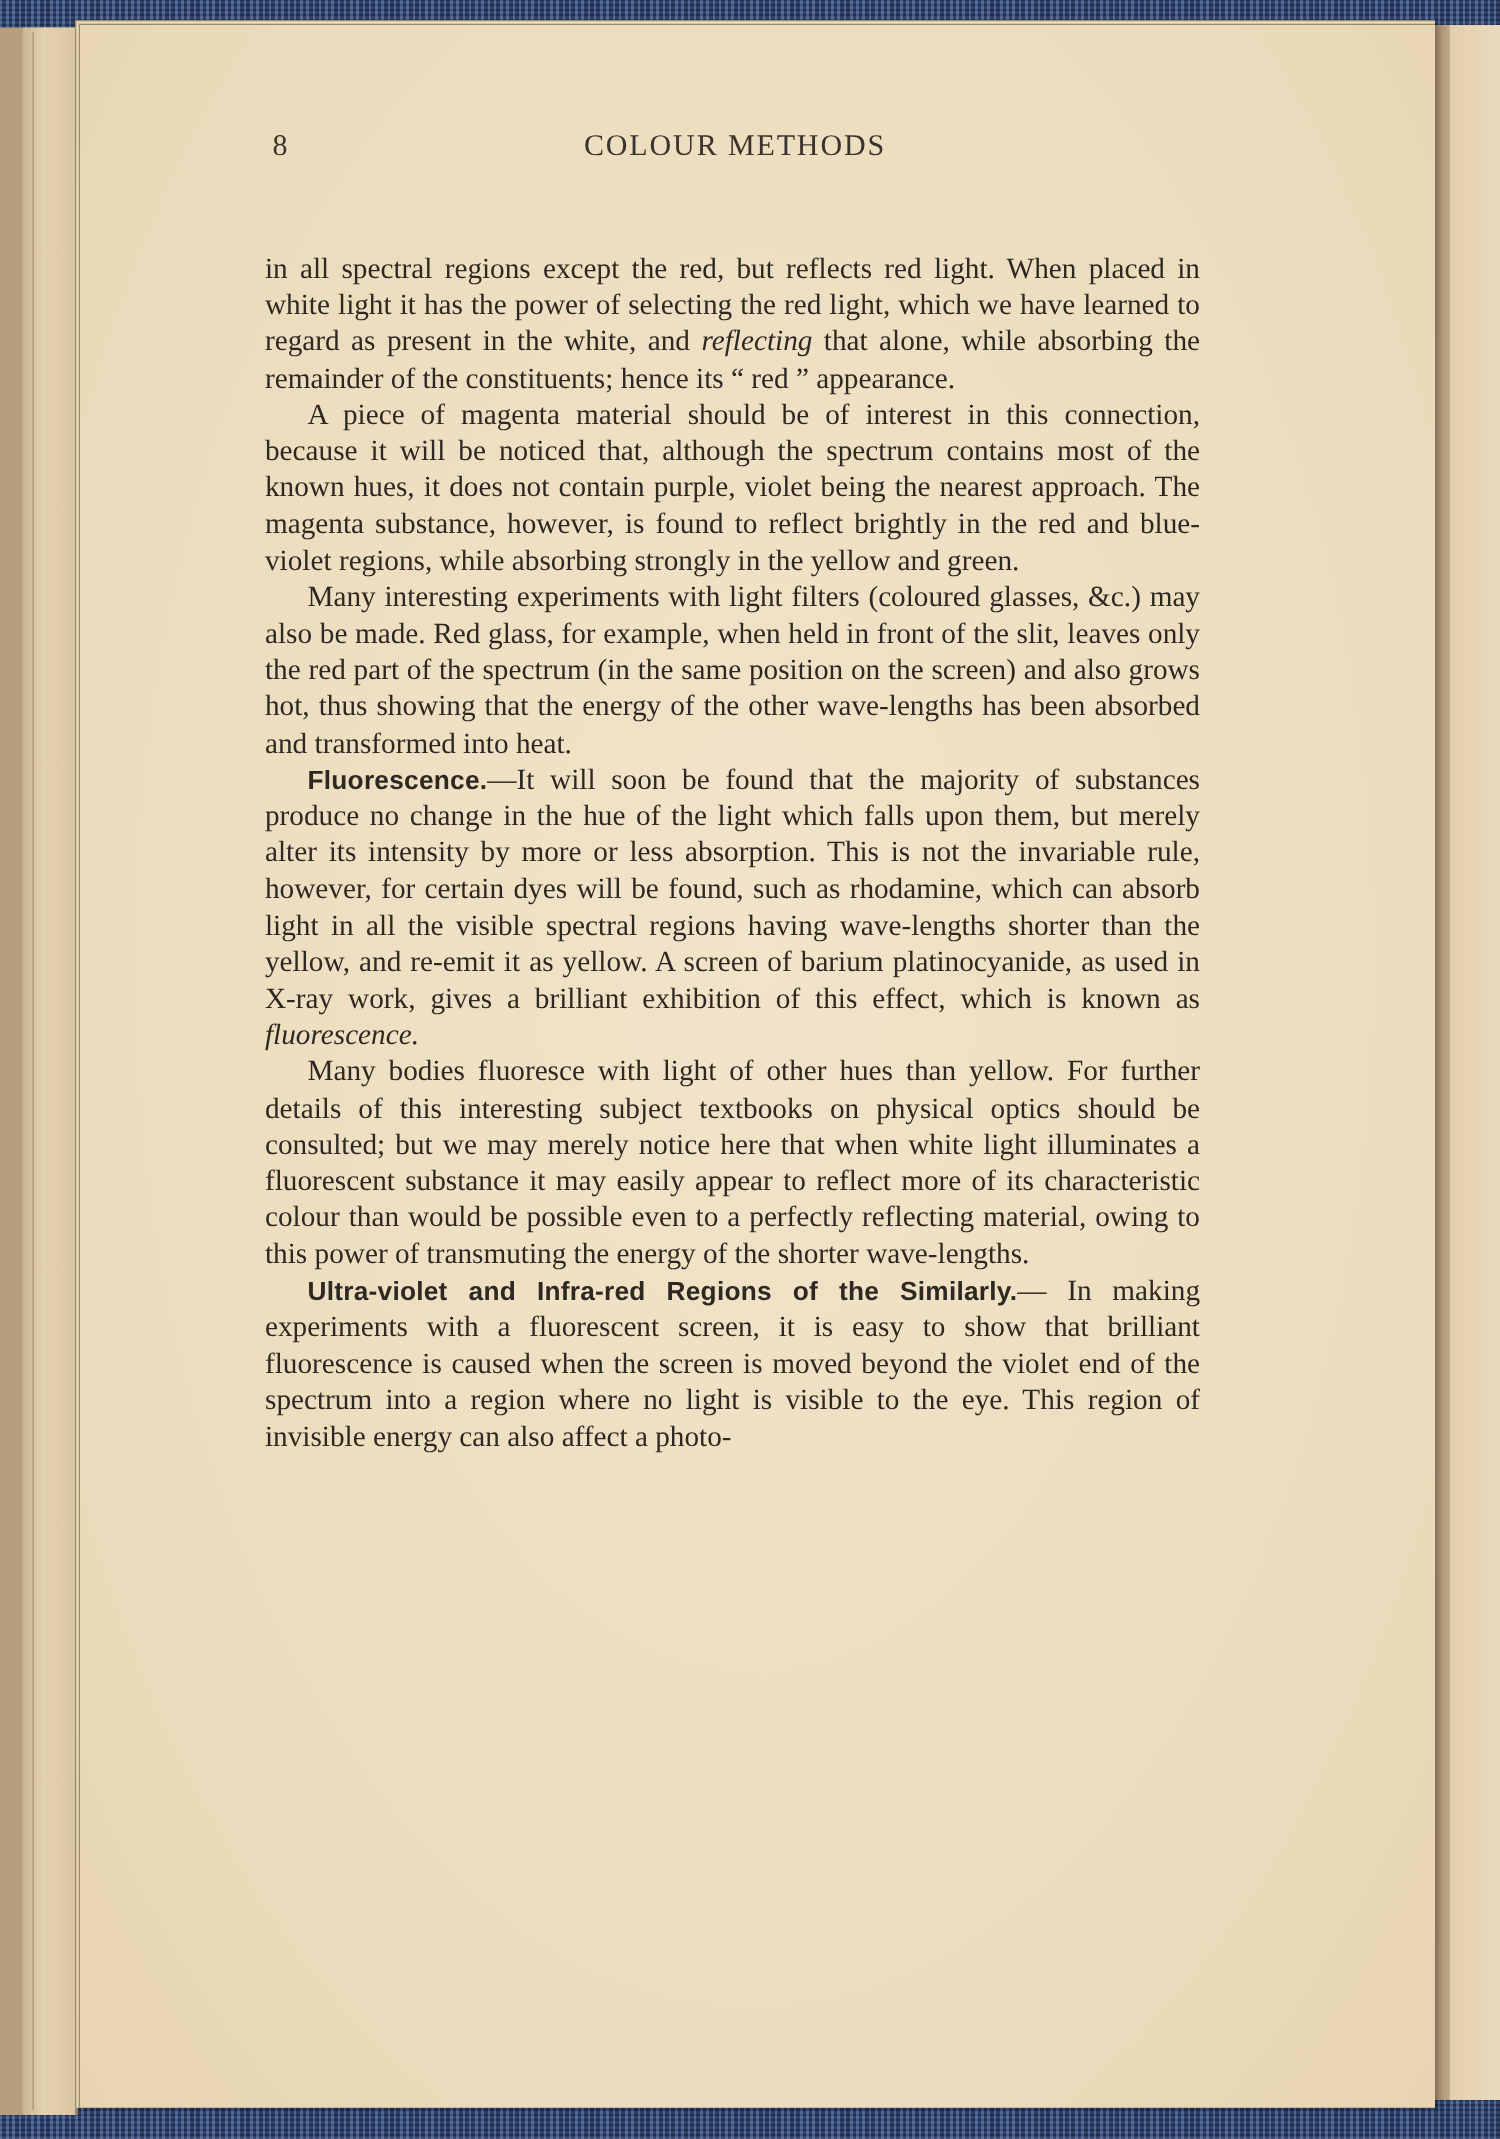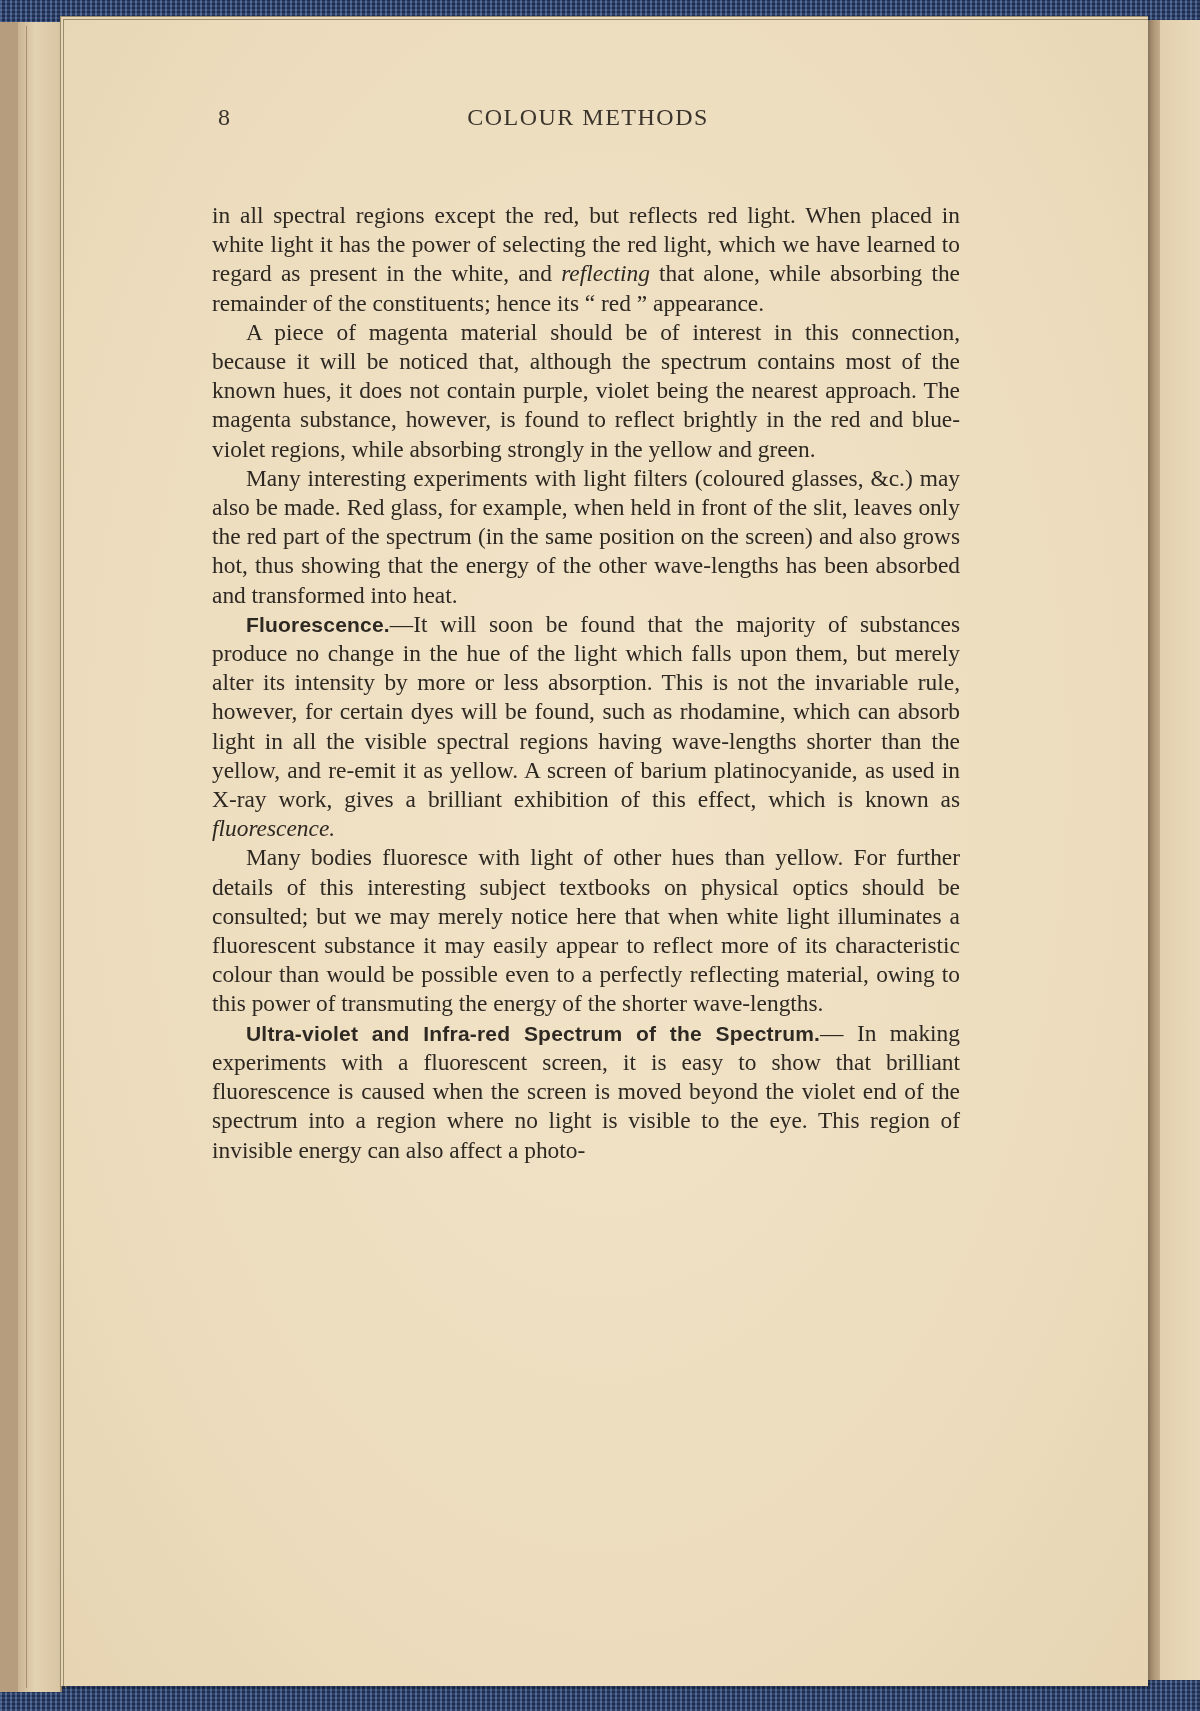--- a/index.html
+++ b/index.html
@@ -77,14 +77,14 @@
   <span class="page-number">8</span>
   <div class="running-head">COLOUR METHODS</div>
 </div>
 
 <div class="body-text" id="body-text">
     <p class="para first"><span>in all spectral regions except the red, but reflects red light.  When placed in white light it has the power of selecting the red light, which we have learned to regard as present in the white, and </span><em>reflecting</em><span> that alone, while absorbing the remainder of the constituents;  hence its “ red ” appearance.</span></p>
     <p class="para"><span>A piece of magenta material should be of interest in this connection, because it will be noticed that, although the spectrum contains most of the known hues, it does not contain purple, violet being the nearest approach.  The magenta substance, however, is found to reflect brightly in the red and blue-violet regions, while absorbing strongly in the yellow and green.</span></p>
     <p class="para"><span>Many interesting experiments with light filters (coloured glasses, &amp;c.) may also be made.  Red glass, for example, when held in front of the slit, leaves only the red part of the spectrum (in the same position on the screen) and also grows hot, thus showing that the energy of the other wave-lengths has been absorbed and transformed into heat.</span></p>
     <p class="para"><span class="heading">Fluorescence.</span><span>—It will soon be found that the majority of substances produce no change in the hue of the light which falls upon them, but merely alter its intensity by more or less absorption.  This is not the invariable rule, however, for certain dyes will be found, such as rhodamine, which can absorb light in all the visible spectral regions having wave-lengths shorter than the yellow, and re-emit it as yellow.  A screen of barium platinocyanide, as used in X-ray work, gives a brilliant exhibition of this effect, which is known as </span><em>fluorescence.</em></p>
     <p class="para"><span>Many bodies fluoresce with light of other hues than yellow. For further details of this interesting subject textbooks on physical optics should be consulted; but we may merely notice here that when white light illuminates a fluorescent substance it may easily appear to reflect more of its characteristic colour than would be possible even to a perfectly reflecting material, owing to this power of transmuting the energy of the shorter wave-lengths.</span></p>
-    <p class="para"><span class="heading">Ultra-violet and Infra-red Spectrum of the Spectrum.</span><span>— In making experiments with a fluorescent screen, it is easy to show that brilliant fluorescence is caused when the screen is moved beyond the violet end of the spectrum into a region where no light is visible to the eye.  This region of invisible energy can also affect a photo-</span></p>
+    <p class="para"><span class="heading">Ultra-violet and Infra-red Regions of the Similarly.</span><span>— In making experiments with a fluorescent screen, it is easy to show that brilliant fluorescence is caused when the screen is moved beyond the violet end of the spectrum into a region where no light is visible to the eye.  This region of invisible energy can also affect a photo-</span></p>
   </div>
 
 </body></html>

